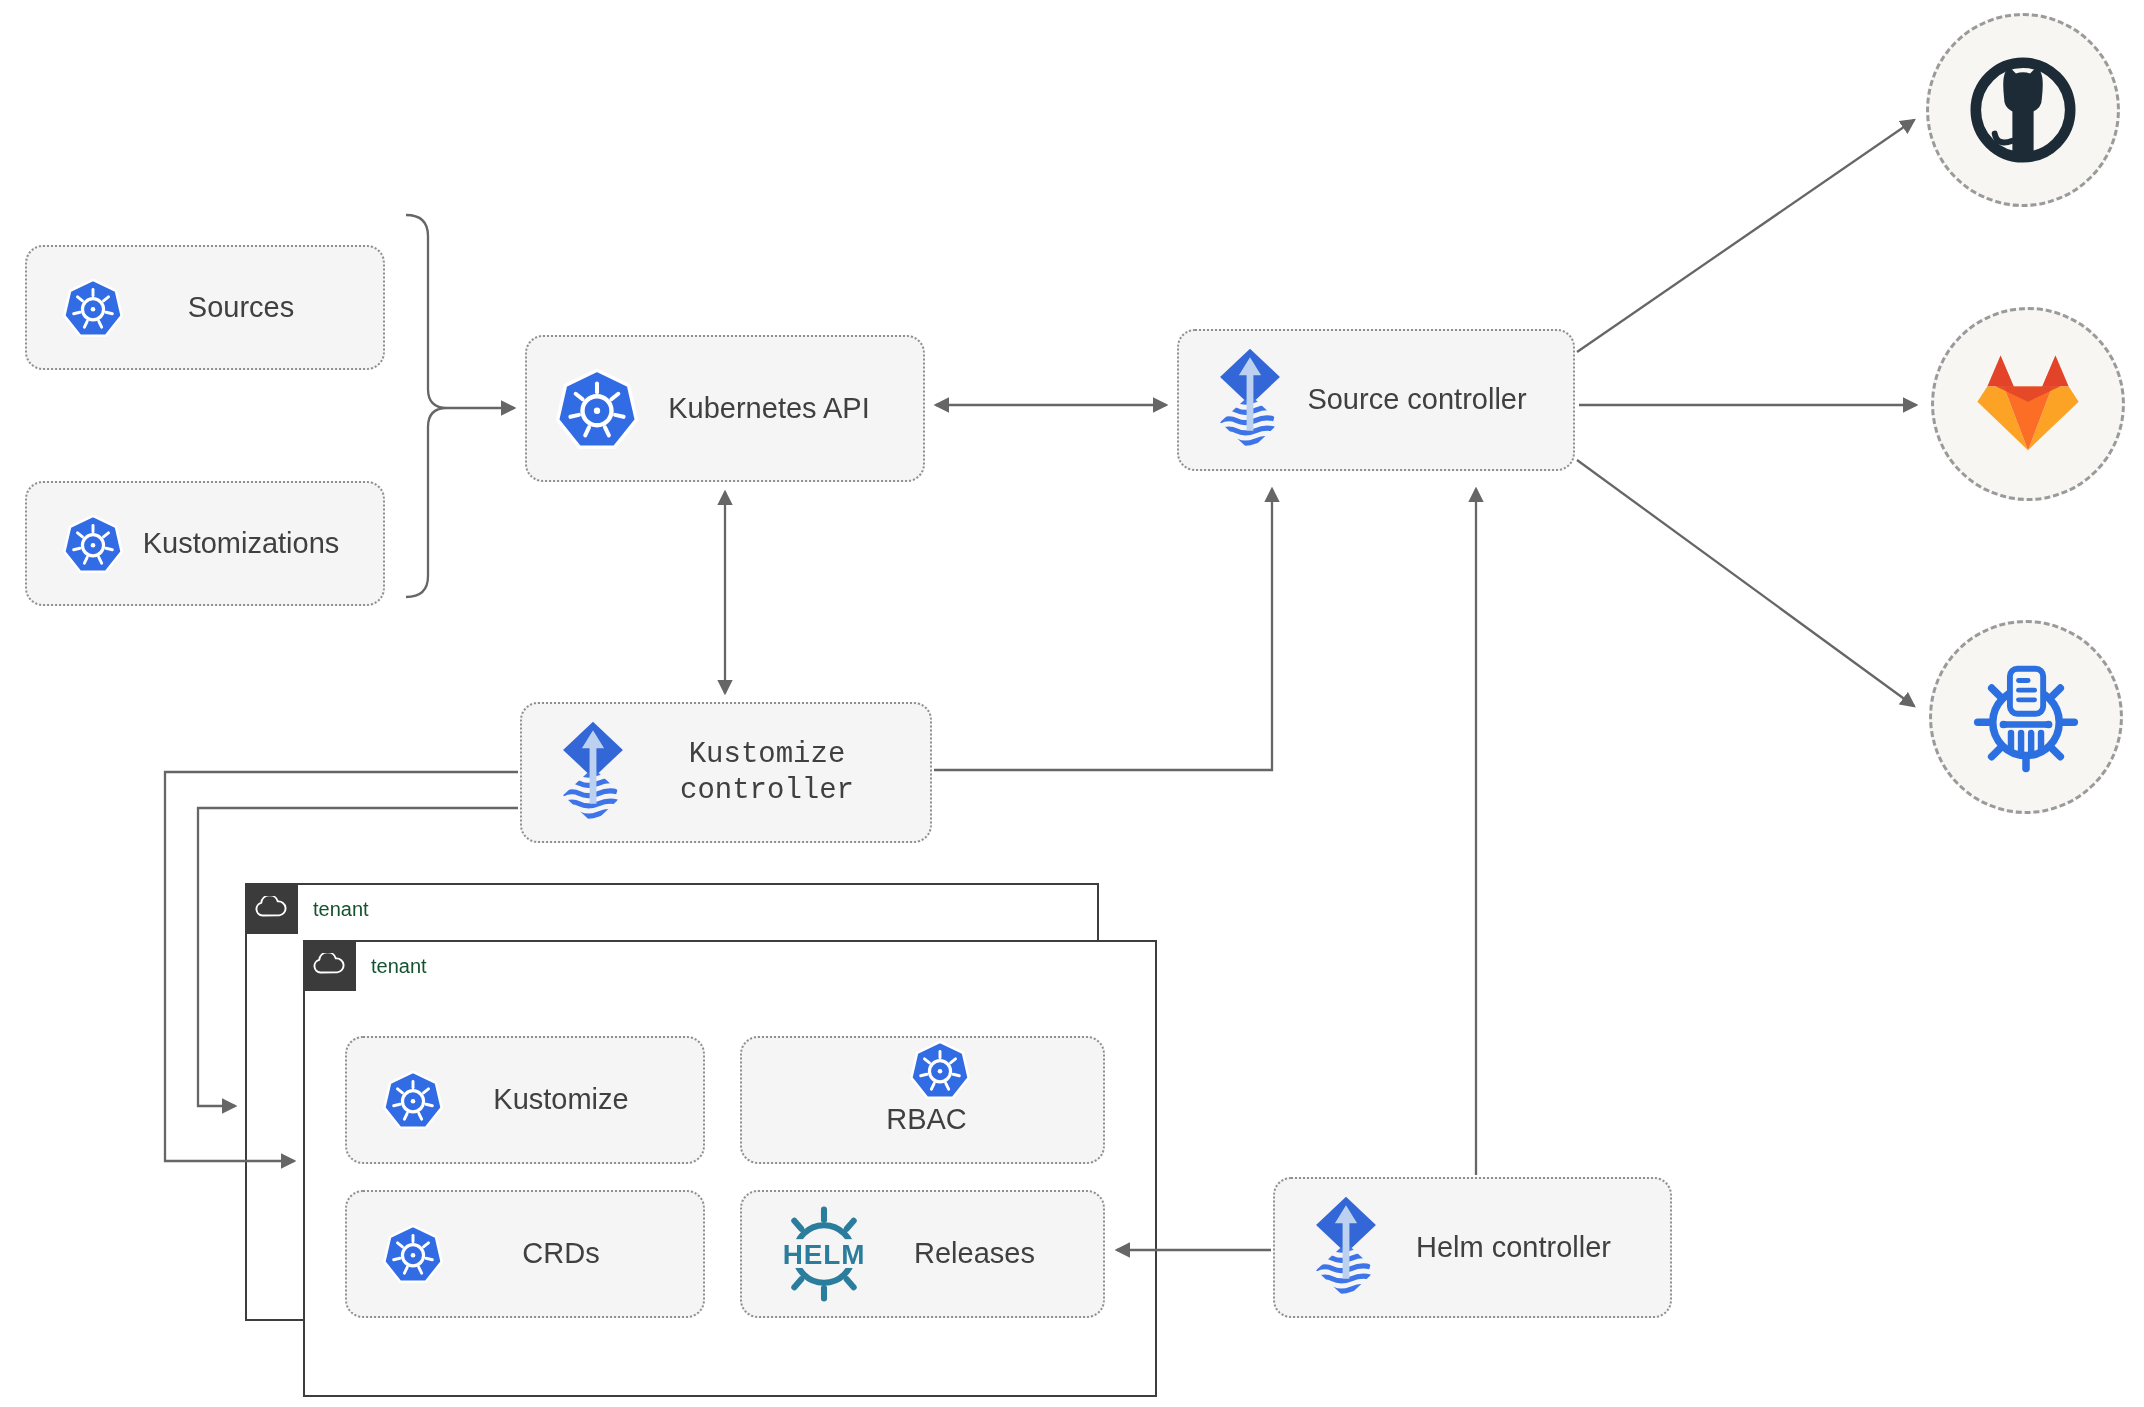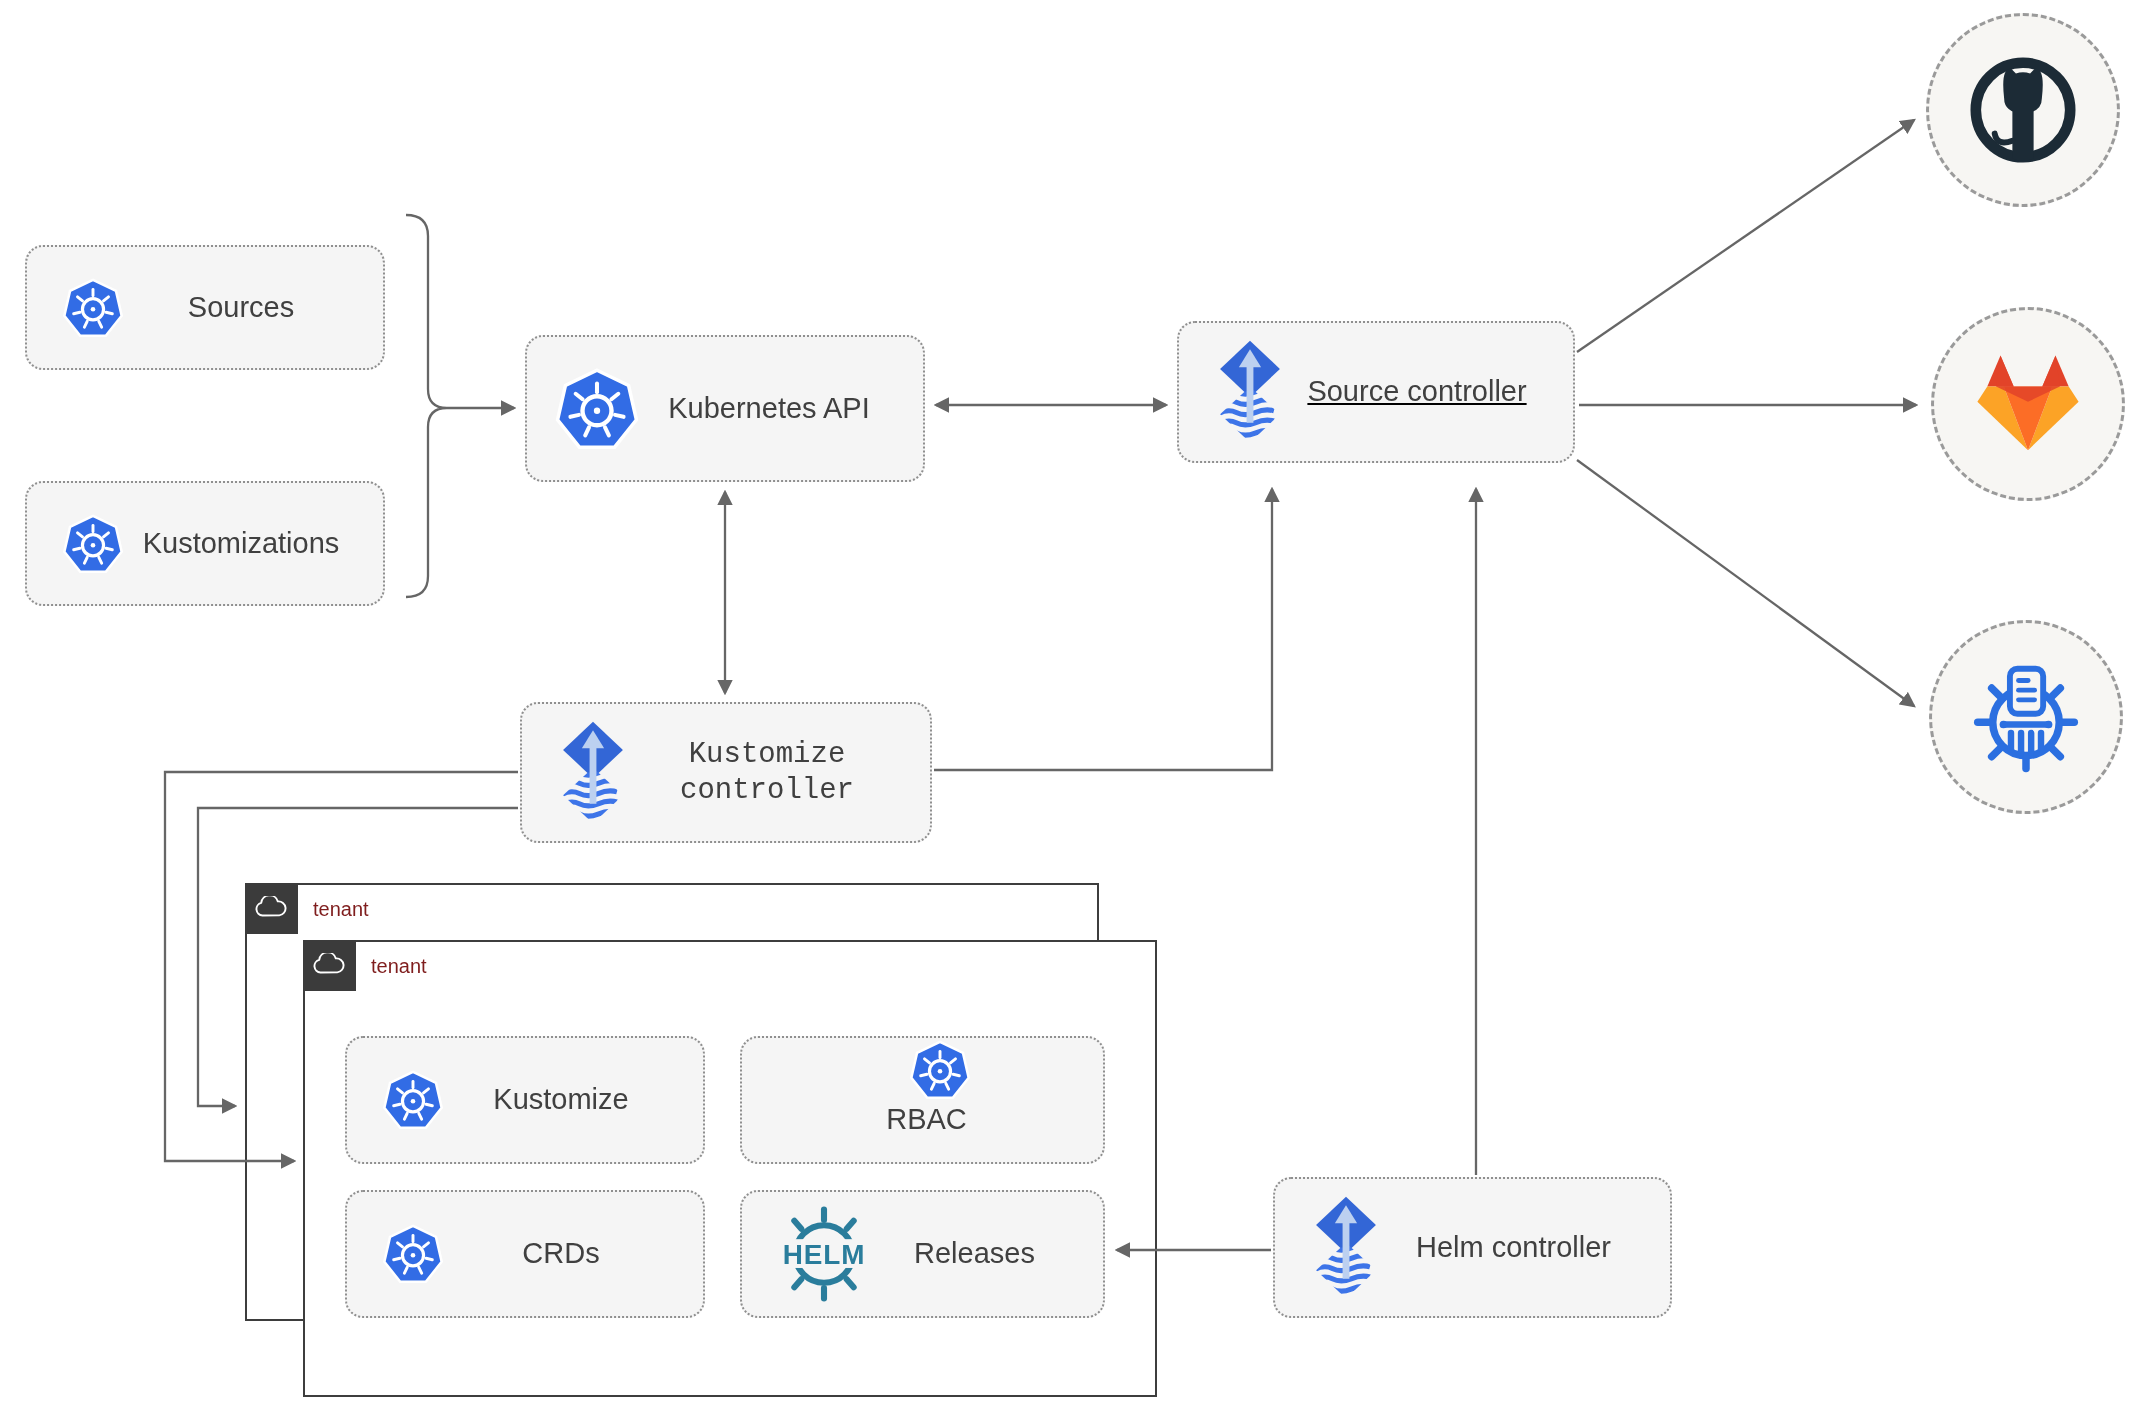--- a/index.html
+++ b/index.html
@@ -12,21 +12,21 @@
         padding-left:34px;z-index:6;}
   .rbox .label{flex:1;text-align:center;font-size:29px;color:#404040;
                padding-right:26px;line-height:1.24;}
   .icon{display:flex;align-items:center;justify-content:flex-start;flex:0 0 auto;}
 
   
   .win{position:absolute;background:#ffffff;border:2.5px solid #3d3d3d;
        box-sizing:border-box;}
   .win-tab{position:absolute;left:-2.5px;top:-2.5px;width:53px;height:51px;
            background:#3b3b3b;display:flex;align-items:center;justify-content:center;}
-  .win-label{position:absolute;left:66px;top:13px;font-size:20px;color:#7f1d1d;}
+  .win-label{position:absolute;left:66px;top:13px;font-size:20px;color:#14532d;}
 
   
   .ext{position:absolute;width:194px;height:194px;border-radius:50%;
        border:3px dashed #9a9a9a;background:#f7f6f3;box-sizing:border-box;
        display:flex;align-items:center;justify-content:center;z-index:6;}
 
   svg{display:block;}
   #connectors{position:absolute;left:0;top:0;z-index:20;pointer-events:none;}
 </style>
 </head>
@@ -107,21 +107,21 @@
         <line x1="59.1" y1="70.9" x2="63.5" y2="79.9"></line>
         <line x1="40.9" y1="70.9" x2="36.6" y2="79.9"></line>
         <line x1="29.5" y1="56.7" x2="19.8" y2="58.9"></line>
         <line x1="33.6" y1="38.9" x2="25.8" y2="32.7"></line>
       </g>
     </svg>
   </span>
   <span class="label">Kubernetes API</span>
 </div>
 
-<div class="rbox" style="left:1177px;top:321px;width:398px;height:142px;text-decoration:underline;">
+<div class="rbox" style="left:1177px;top:329px;width:398px;height:142px;">
   <span class="icon">
     <svg width="74" height="106" viewBox="0 0 80 124">
       <defs>
           <clipPath id="fxd1">
             <polygon points="40,56 75,88 40,121 5,88"></polygon>
           </clipPath>
         </defs>
       <polygon points="40,2 75,35 40,68 5,35" fill="#3366d6"></polygon>
       <g clip-path="url(#fxd1)" stroke="#3d74e8" stroke-width="6" fill="none">
         <path d="M2 64 q12 -7 22 -2 t22 0 t22 -2"></path>

